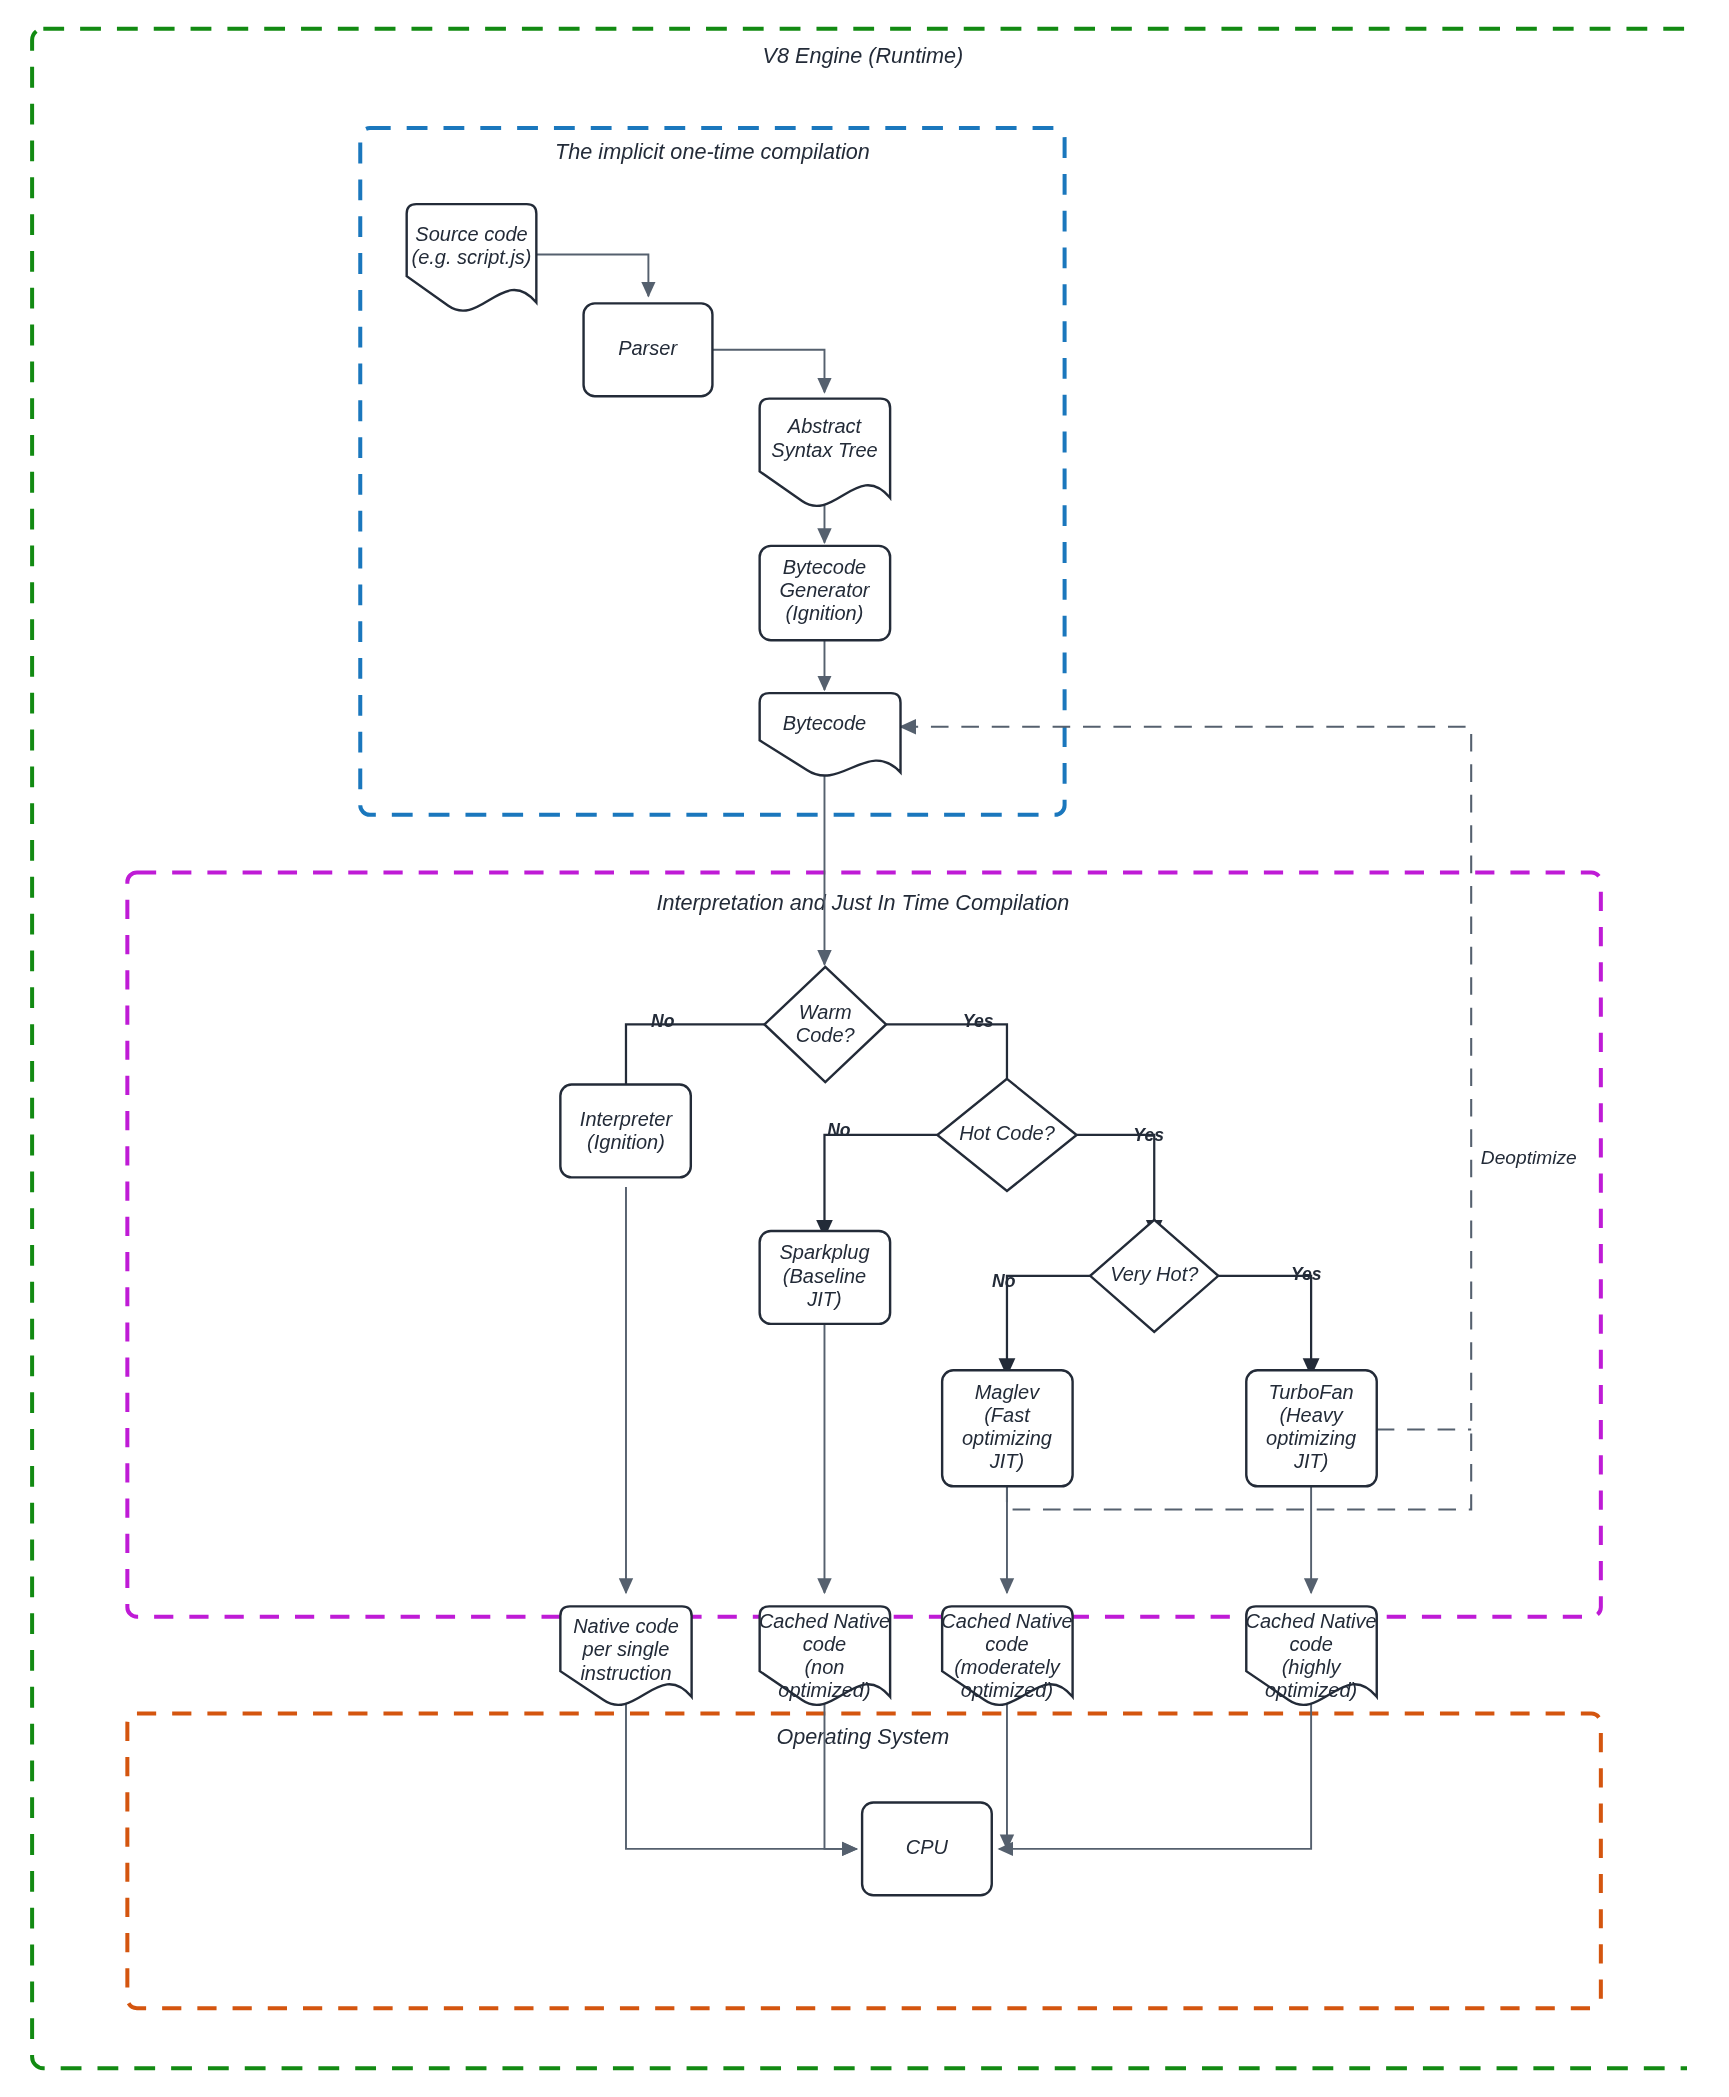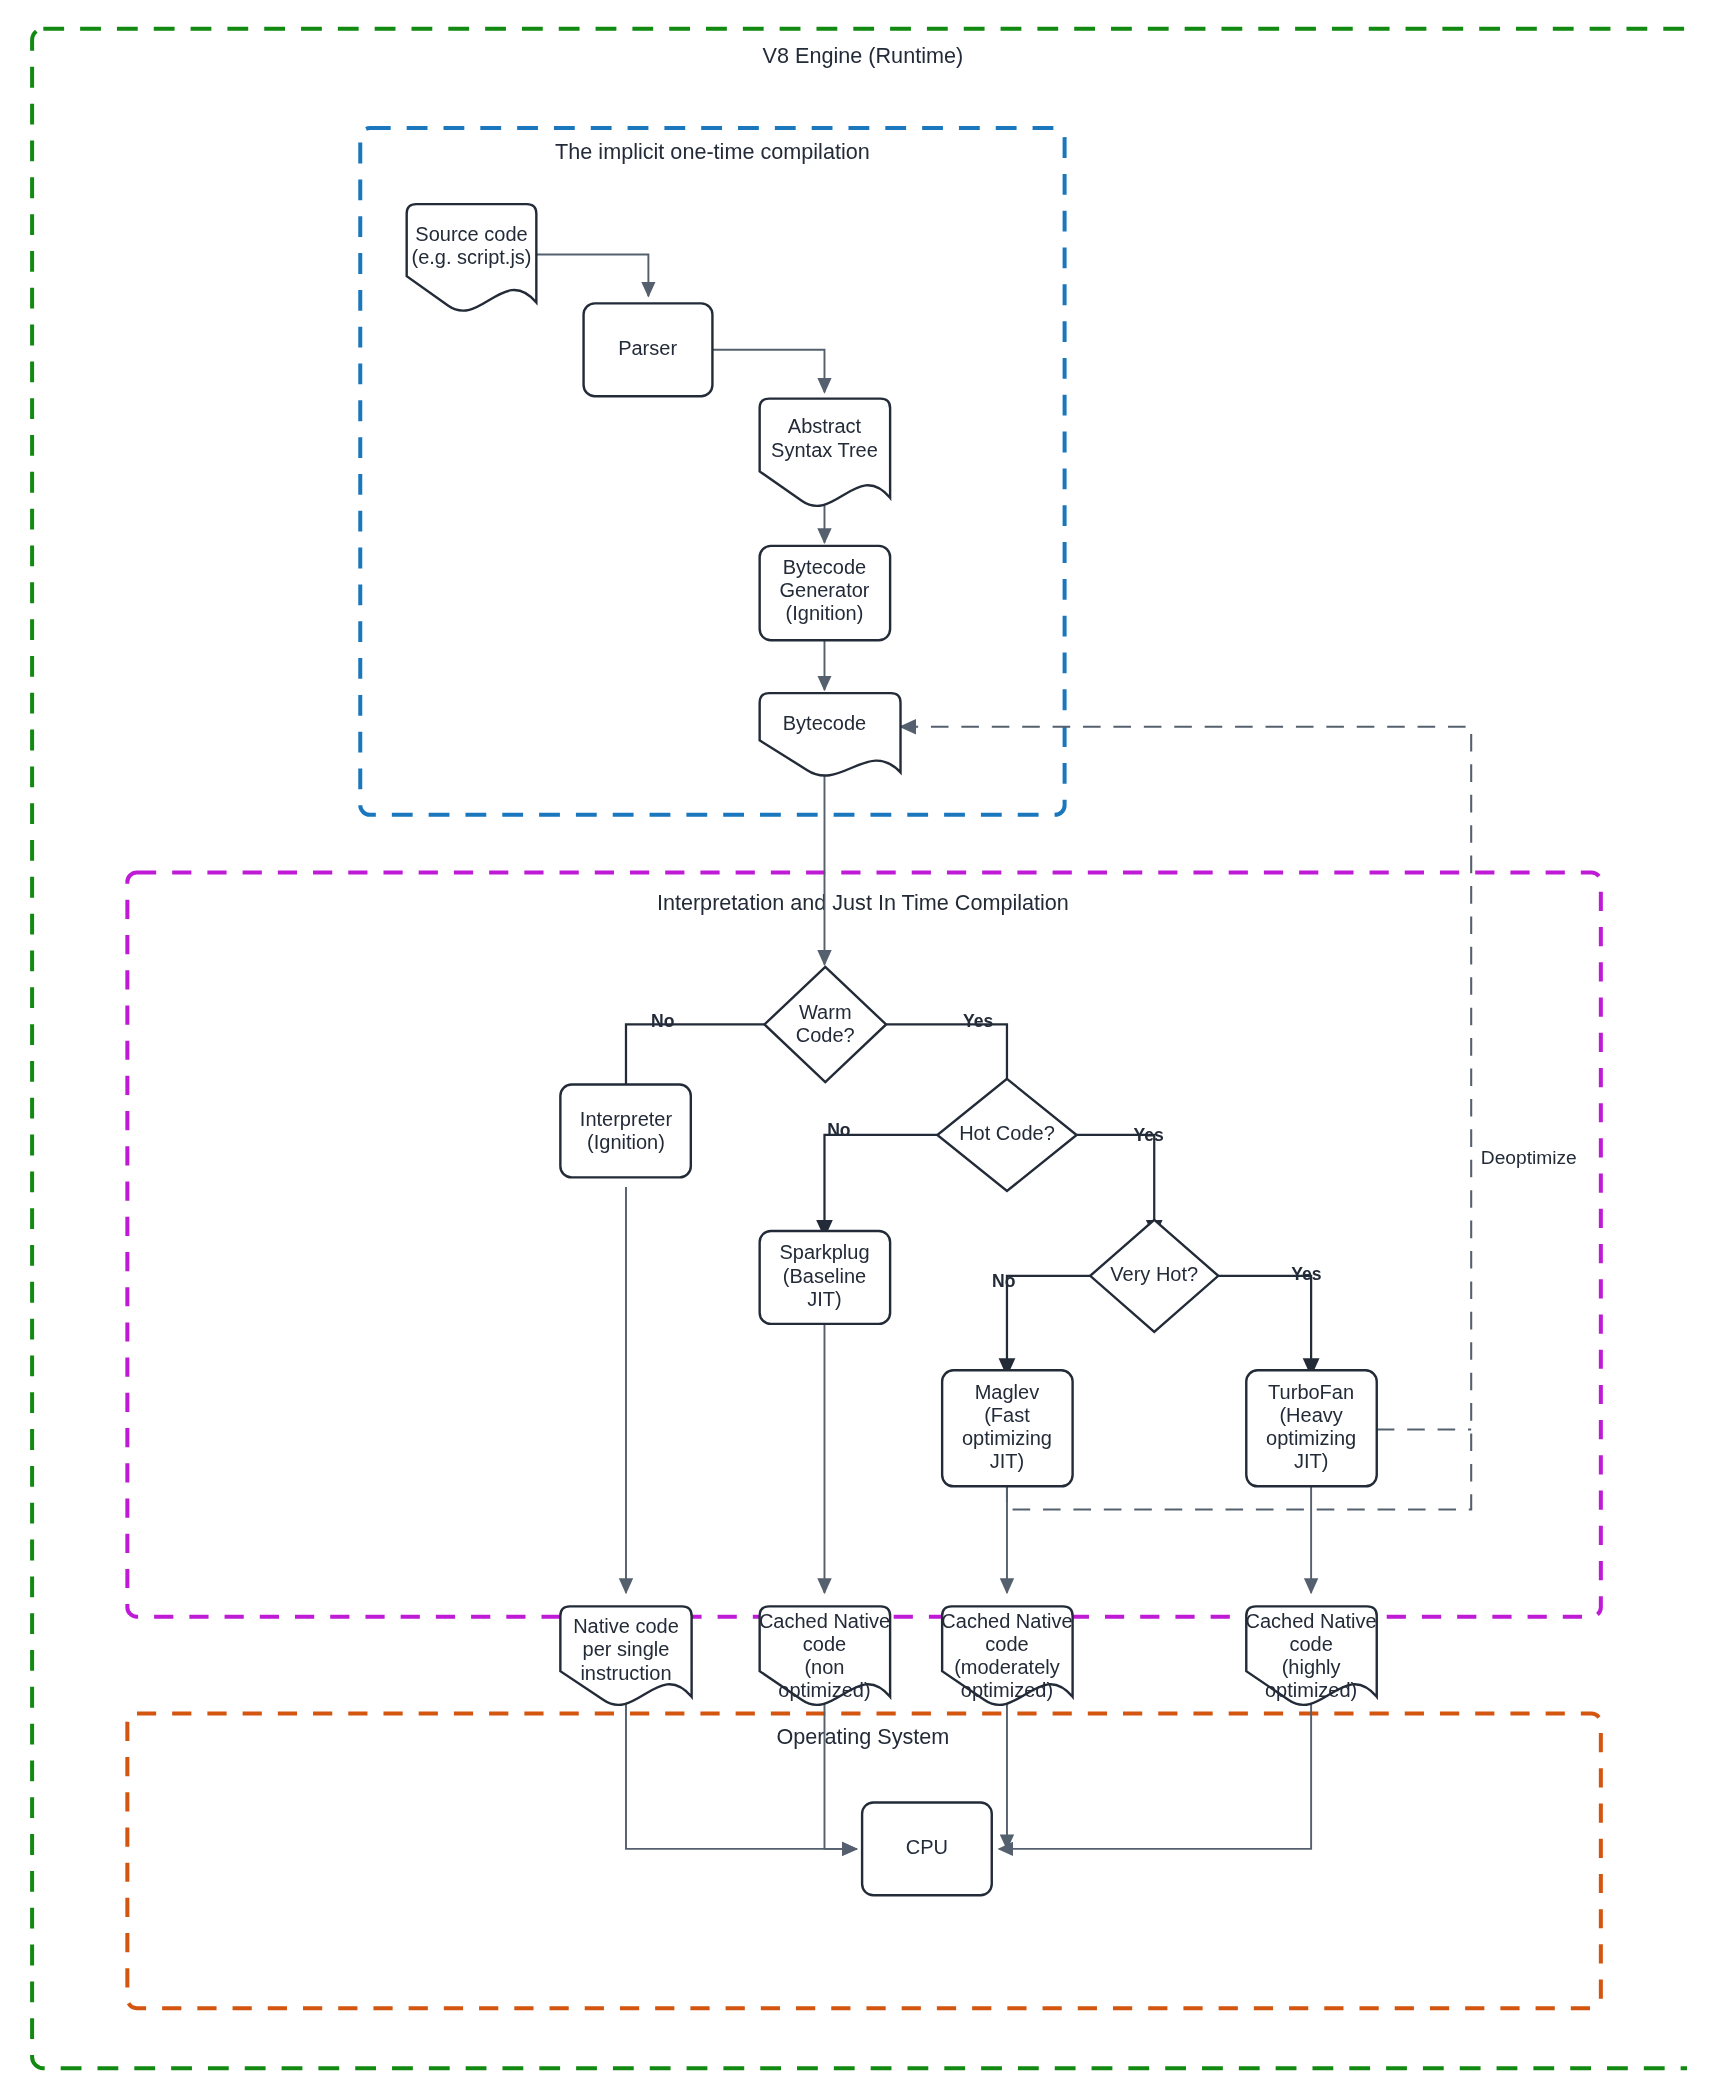--- a/index.html
+++ b/index.html
@@ -9,20 +9,21 @@
   }
   body {
     font-family: "Liberation Sans", sans-serif;
   }
   #stage {
     position: relative;
     width: 1687px;
     height: 2097px;
     background: #ffffff;
     overflow: hidden;
+    font-style: italic;
   }
   #diagram {
     position: absolute;
     left: 0;
     top: 0;
     width: 1729px;
     height: 2097px;
   }
   text {
     font-family: "Liberation Sans", sans-serif;

